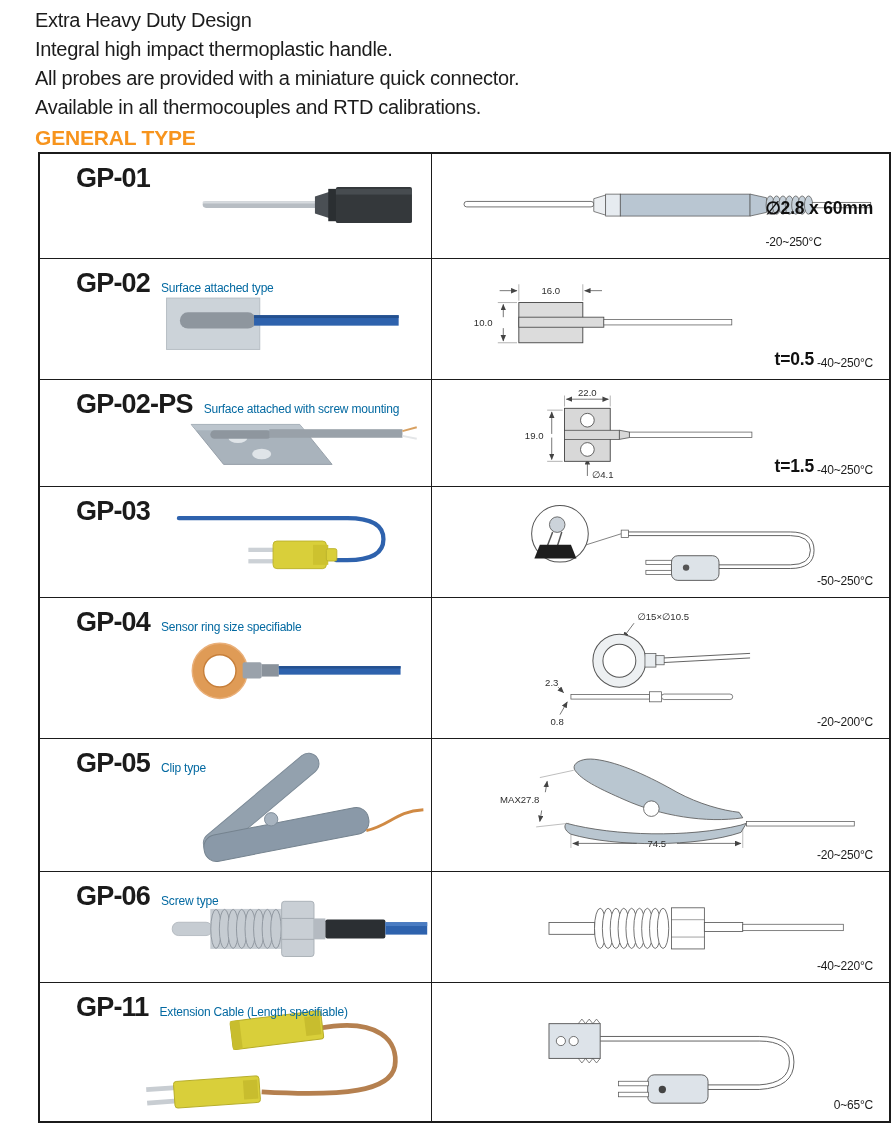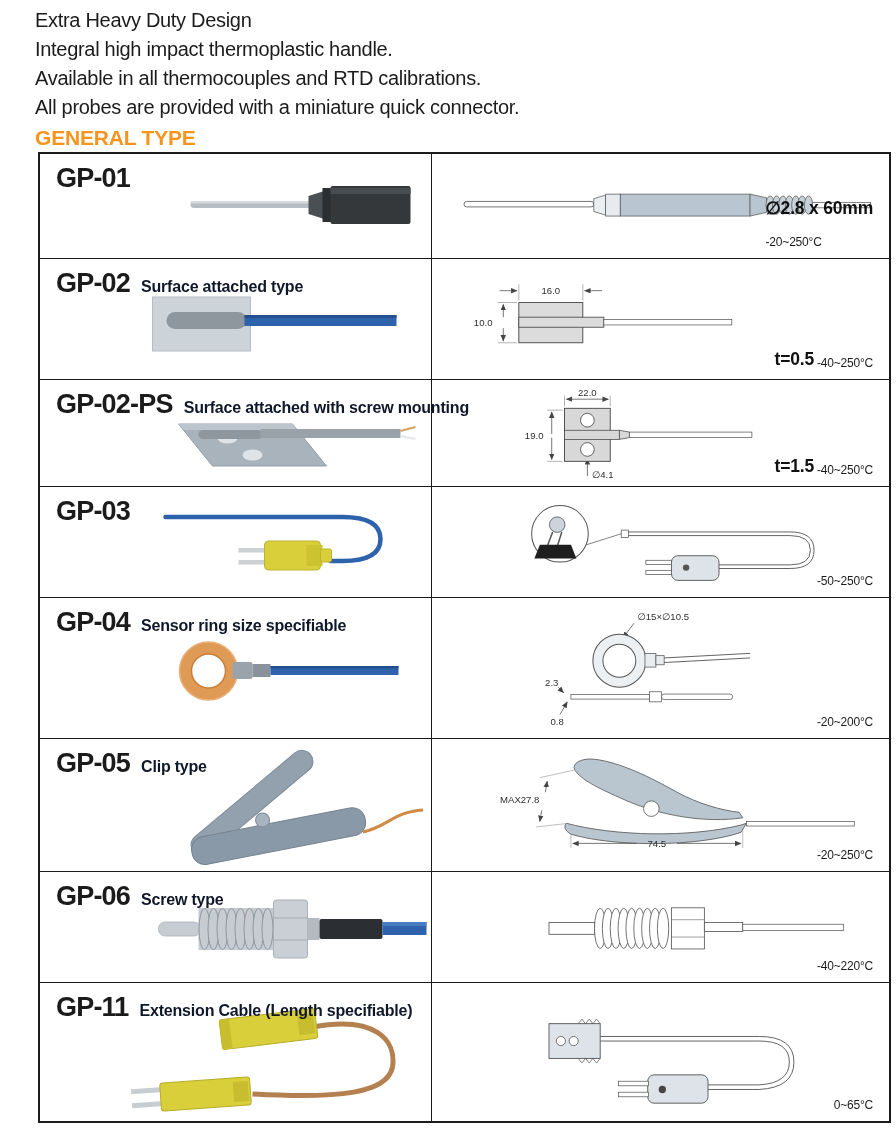--- a/index.html
+++ b/index.html
@@ -12,43 +12,43 @@
   .header p { margin:0; font-size:20px; line-height:29px; letter-spacing:-0.3px; color:#1c1c1c; }
   .section-title { margin:3px 0 0 0; font-size:21px; line-height:26px; font-weight:bold; letter-spacing:-0.2px; }
   
   .catalog {
     position:absolute; left:38px; top:152px; width:853px;
     border:2px solid #1b1b1b; box-sizing:border-box; background:#fff;
   }
   .row { display:grid; grid-template-columns:392px 1fr; }
   .row + .row { border-top:1.6px solid #1b1b1b; }
   .cell { position:relative; box-sizing:border-box; }
-  .cell-left { border-right:1.6px solid #1b1b1b; }
+  .cell-left { border-right:1.6px solid #1b1b1b;margin-left:20px; }
   .r0 .cell{height:104px} .r1 .cell{height:120px} .r2 .cell{height:106px} .r3 .cell{height:110px}
   .r4 .cell{height:140px} .r5 .cell{height:132px} .r6 .cell{height:110px} .r7 .cell{height:138px}
   .model-line { position:absolute; top:9px; left:16px; display:flex; align-items:baseline; gap:11px; z-index:2; white-space:nowrap; }
   .model { font-size:27px; font-weight:bold; letter-spacing:-0.8px; color:#1b1b1b; }
-  .subtitle { font-size:16px; font-weight:bold; color:#0f172a; letter-spacing:-0.2px; }
+  .subtitle { font-size:12px; font-weight:normal; color:#0369a1; letter-spacing:-0.2px; }
   .photo, .drawing { position:absolute; inset:0; width:100%; height:100%; display:block; }
   .specs { position:absolute; right:16px; bottom:9px; z-index:2; display:flex; flex-direction:row; align-items:flex-end; gap:3px; }
   .specs.inline { flex-direction:column; align-items:baseline; gap:16px; }
   .spec-strong { font-size:17.5px; font-weight:bold; color:#101010; letter-spacing:-0.2px; }
   .temp { font-size:12px; color:#1b1b1b; letter-spacing:-0.2px; }
   .drawing text { font-family:"Liberation Sans", sans-serif; font-size:10.5px; fill:#2e2e2e; }
 </style>
 </head>
 <body>
 
 <div class="page">
 
   <div class="header">
     <p>Extra Heavy Duty Design</p>
     <p>Integral high impact thermoplastic handle.</p>
+    <p>All probes are provided with a miniature quick connector.</p>
     <p>Available in all thermocouples and RTD calibrations.</p>
-    <p>All probes are provided with a miniature quick connector.</p>
     <h2 class="section-title" id="section-title" style="color: rgb(247, 148, 29);">GENERAL TYPE</h2>
   </div>
 
   <div class="catalog">
 
     <div class="row r0">
       <div class="cell cell-left">
         <div class="model-line">
           <span class="model">GP-01</span>
         </div>

